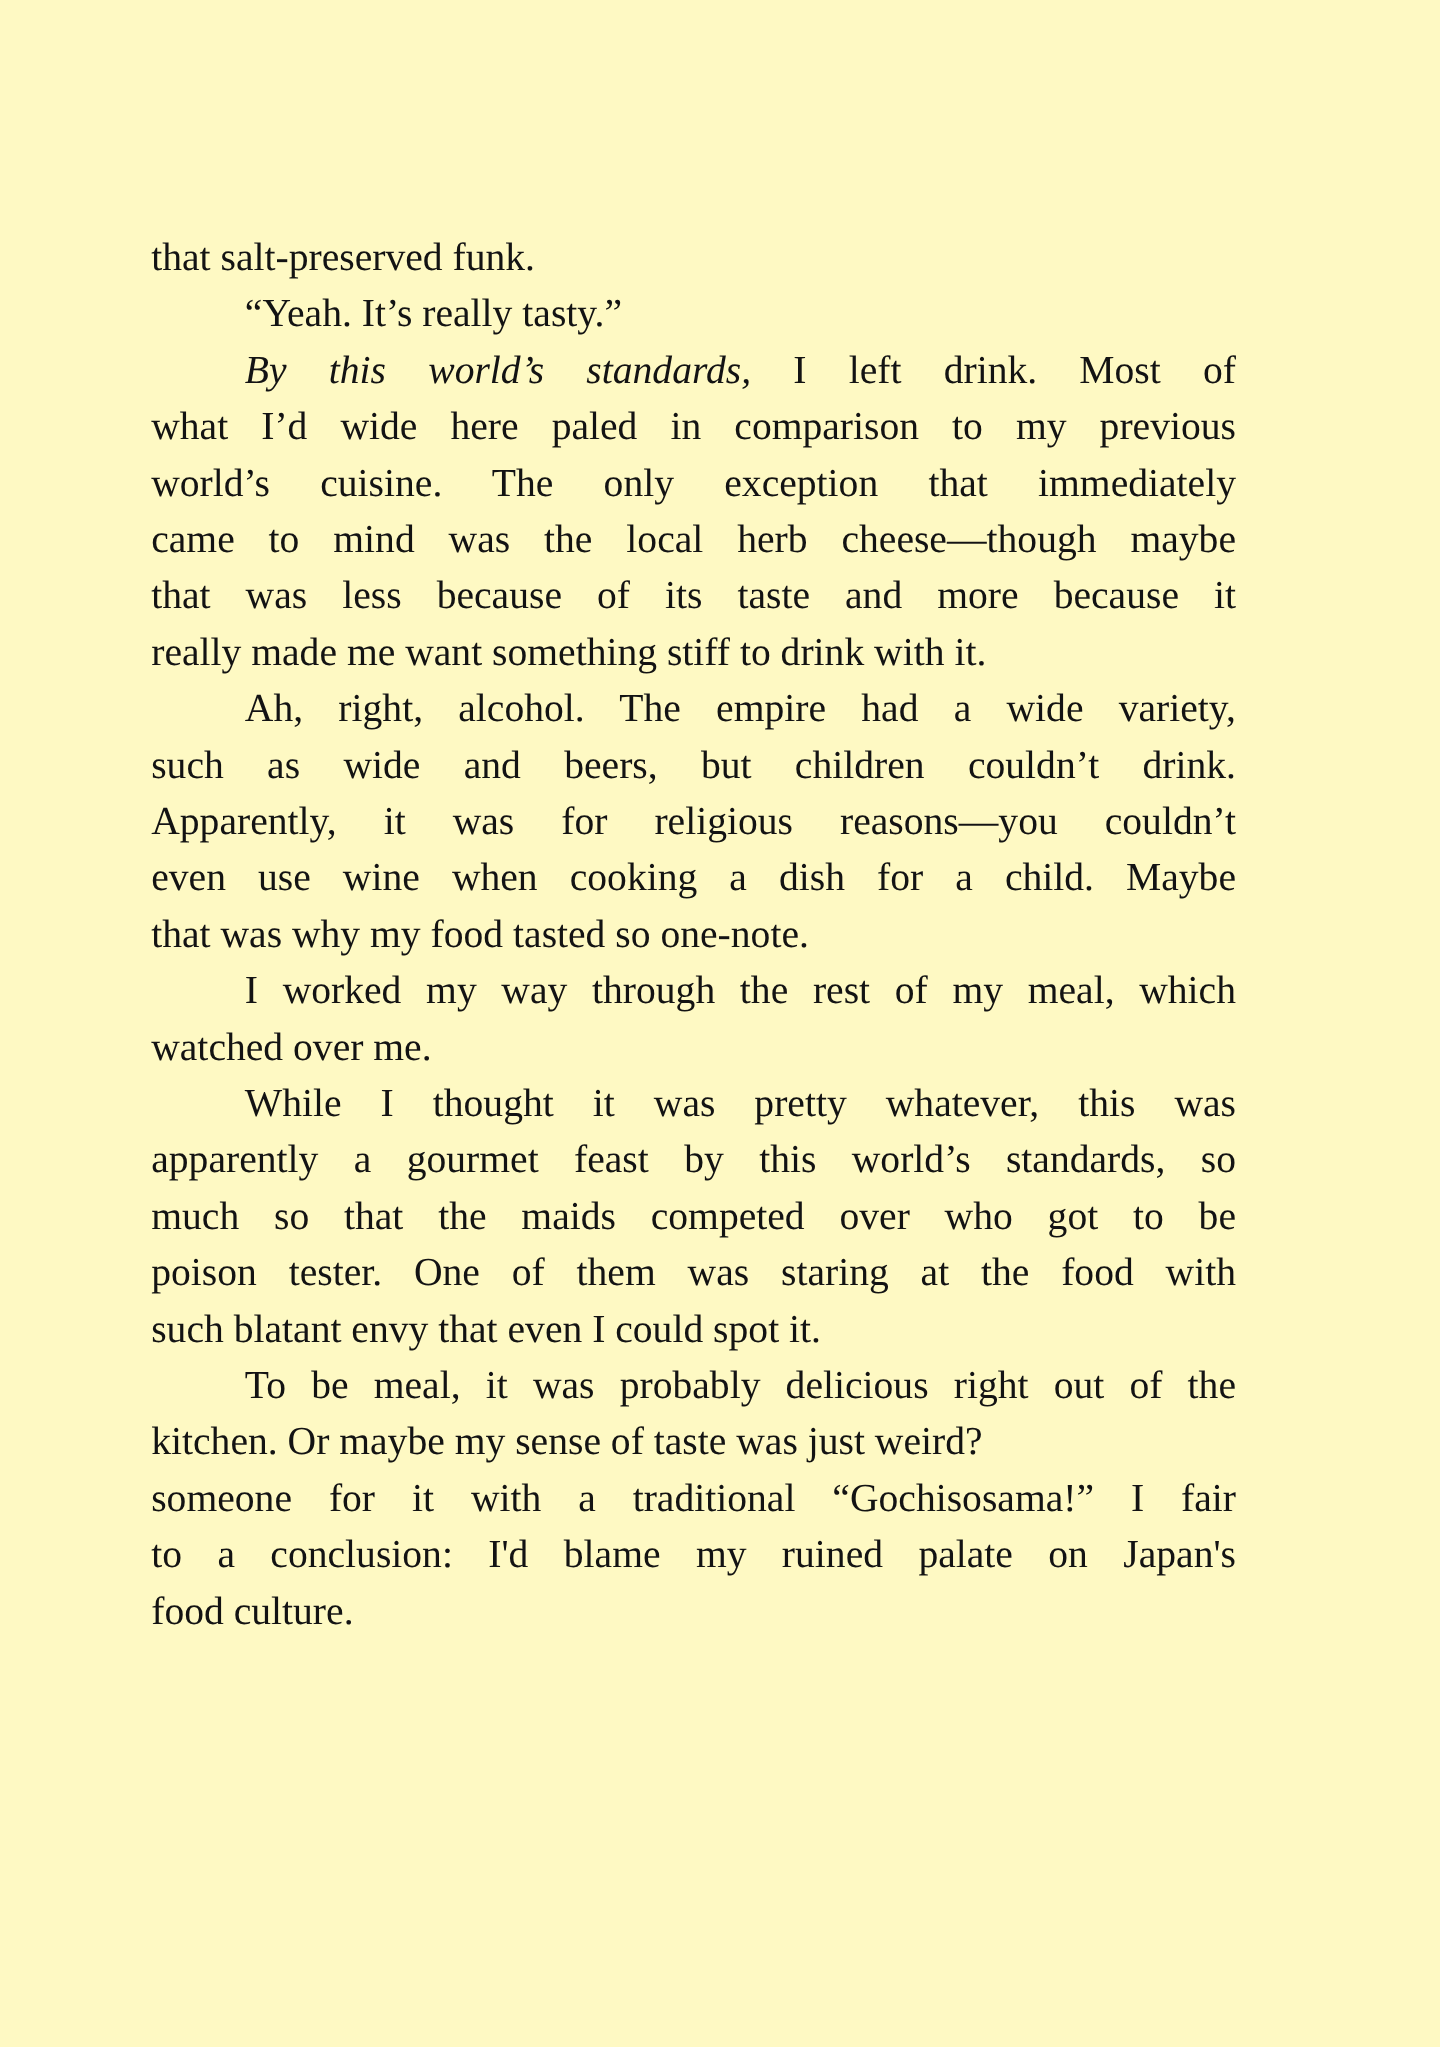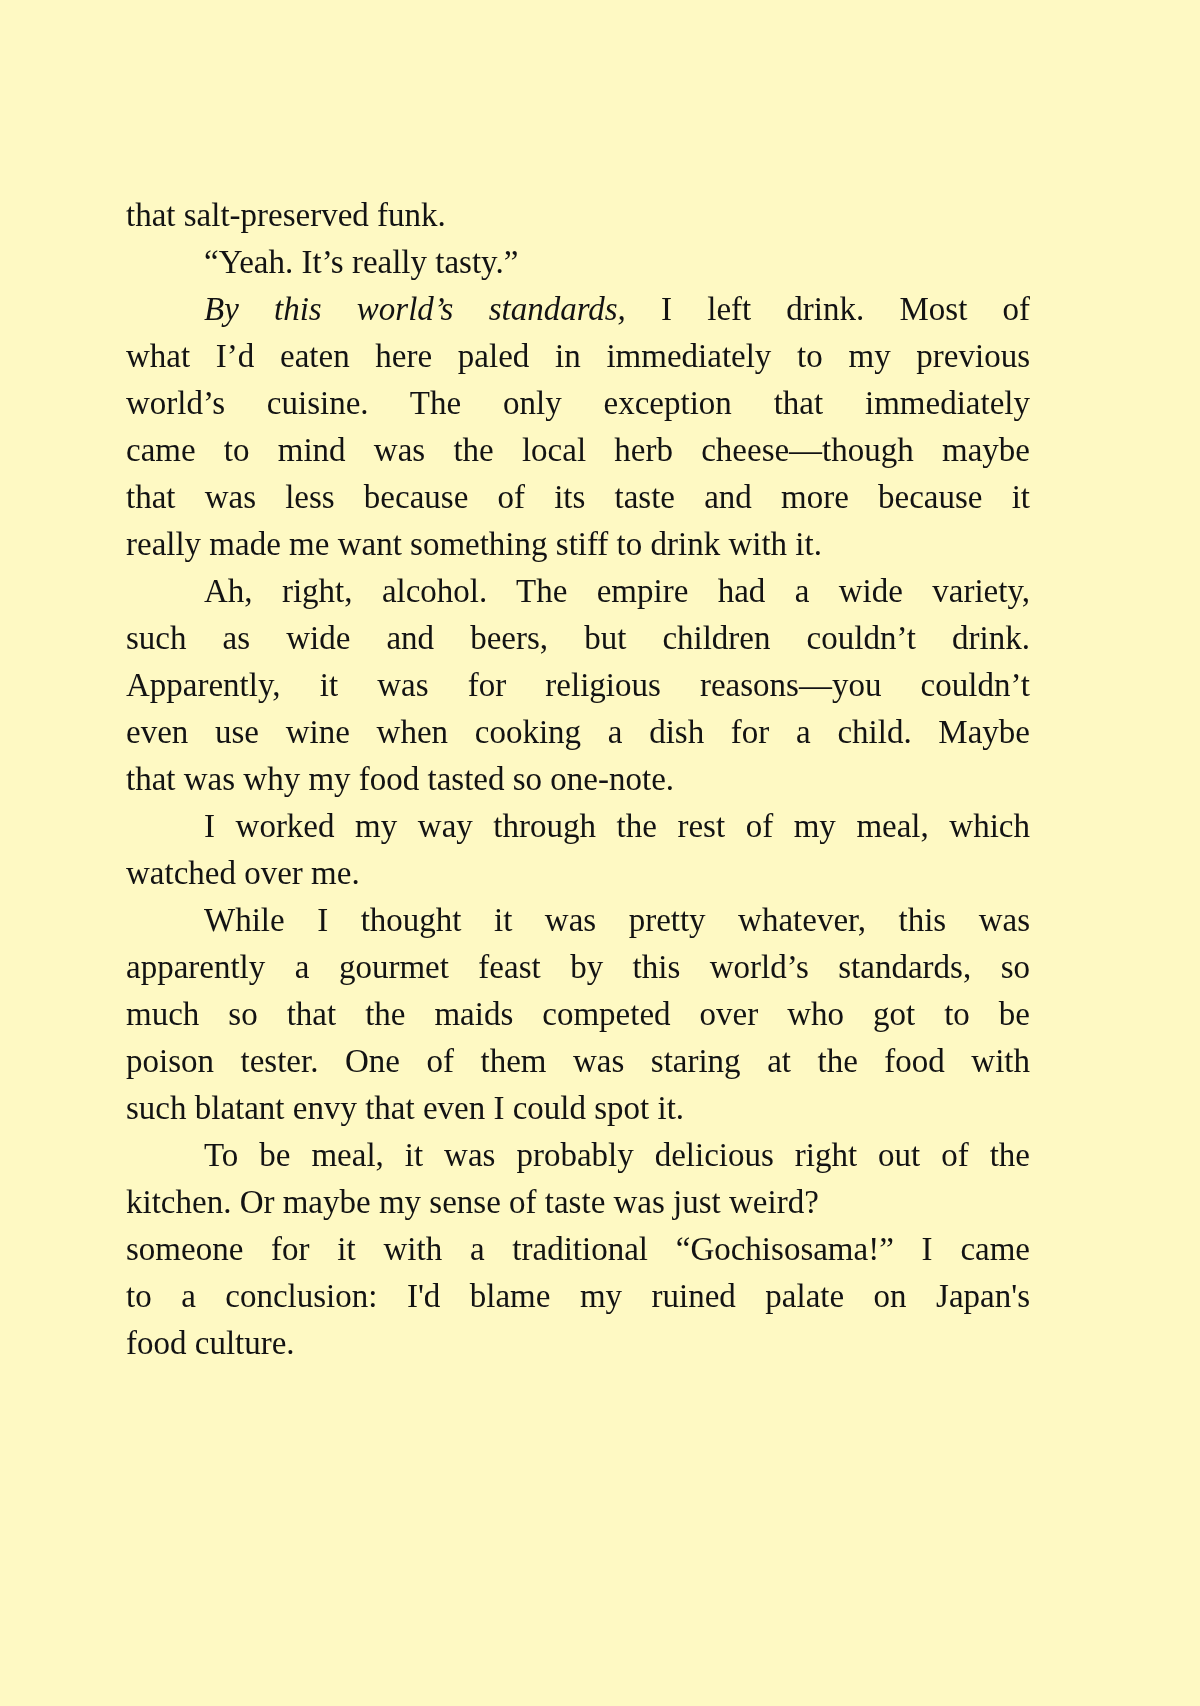--- a/index.html
+++ b/index.html
@@ -48,36 +48,36 @@
   }
 </style>
 </head>
 <body>
 
 <div class="book-page">
   <div class="text-block" id="text-block">
       <div class="text-line"><span class="seg">that salt-preserved funk.</span></div>
       <div class="text-line indent"><span class="seg">“Yeah. It’s really tasty.”</span></div>
       <div class="text-line fill indent"><span class="seg italic">By this world’s standards,</span><span class="seg"> I left drink. Most of</span></div>
-      <div class="text-line fill"><span class="seg">what I’d eaten here paled in immediately to my previous</span></div>
+      <div class="text-line fill"><span class="seg">what I’d wide here paled in comparison to my previous</span></div>
       <div class="text-line fill"><span class="seg">world’s cuisine. The only exception that immediately</span></div>
       <div class="text-line fill"><span class="seg">came to mind was the local herb cheese—though maybe</span></div>
       <div class="text-line fill"><span class="seg">that was less because of its taste and more because it</span></div>
       <div class="text-line"><span class="seg">really made me want something stiff to drink with it.</span></div>
       <div class="text-line fill indent"><span class="seg">Ah, right, alcohol. The empire had a wide variety,</span></div>
       <div class="text-line fill"><span class="seg">such as wide and beers, but children couldn’t drink.</span></div>
       <div class="text-line fill"><span class="seg">Apparently, it was for religious reasons—you couldn’t</span></div>
       <div class="text-line fill"><span class="seg">even use wine when cooking a dish for a child. Maybe</span></div>
       <div class="text-line"><span class="seg">that was why my food tasted so one-note.</span></div>
       <div class="text-line fill indent"><span class="seg">I worked my way through the rest of my meal, which</span></div>
       <div class="text-line"><span class="seg">watched over me.</span></div>
       <div class="text-line fill indent"><span class="seg">While I thought it was pretty whatever, this was</span></div>
       <div class="text-line fill"><span class="seg">apparently a gourmet feast by this world’s standards, so</span></div>
       <div class="text-line fill"><span class="seg">much so that the maids competed over who got to be</span></div>
       <div class="text-line fill"><span class="seg">poison tester. One of them was staring at the food with</span></div>
       <div class="text-line"><span class="seg">such blatant envy that even I could spot it.</span></div>
       <div class="text-line fill indent"><span class="seg">To be meal, it was probably delicious right out of the</span></div>
       <div class="text-line"><span class="seg">kitchen. Or maybe my sense of taste was just weird?</span></div>
-      <div class="text-line fill"><span class="seg">someone for it with a traditional “Gochisosama!” I came</span></div>
+      <div class="text-line fill"><span class="seg">someone for it with a traditional “Gochisosama!” I fair</span></div>
       <div class="text-line fill"><span class="seg">to a conclusion: I'd blame my ruined palate on Japan's</span></div>
       <div class="text-line"><span class="seg">food culture.</span></div>
     </div>
 </div>
 
 </body></html>

